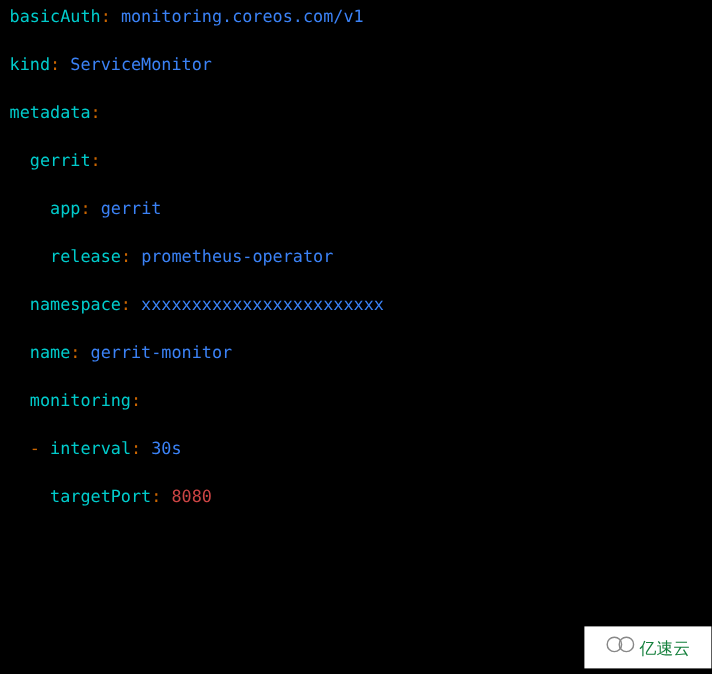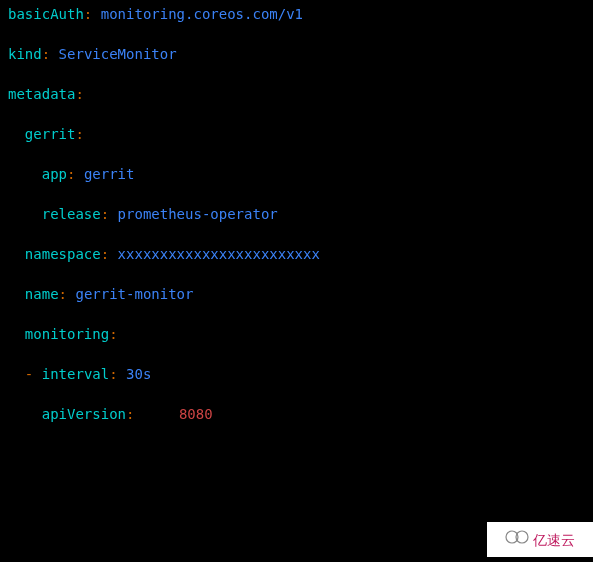--- a/index.html
+++ b/index.html
@@ -12,53 +12,53 @@
       width: 593px;
       height: 562px;
       overflow: hidden;
       position: relative;
       padding: 4px 8px;
     }
     .line { white-space: pre; }
     .key { color: #00cccc; }
     .colon { color: #cc6600; }
     .str { color: #3b82f6; }
-    .num { color: #cc4444; margin-left: 36px; }
+    .num { color: #cc4444; }
     .dash { color: #cc6600; }
     .watermark {
       position: absolute;
       bottom: 5px;
       right: 0;
       background: #fff;
       padding: 6px 18px;
       display: flex;
       align-items: center;
       gap: 4px;
       font-family: sans-serif;
-      color: #be185d;
+      color: #15803d;
       font-size: 14px;
     }
     .watermark .wlogo {
       display:inline-block;
     }
   </style>
 </head>
 <body>
 
 <pre><div class="line"><span class="key">basicAuth</span><span class="colon">:</span> <span class="str">monitoring.coreos.com/v1</span></div>
 <div class="line"><span class="key">kind</span><span class="colon">:</span> <span class="str">ServiceMonitor</span></div>
 <div class="line"><span class="key">metadata</span><span class="colon">:</span></div>
 <div class="line">  <span class="key">gerrit</span><span class="colon">:</span></div>
 <div class="line">    <span class="key">app</span><span class="colon">:</span> <span class="str">gerrit</span></div>
 <div class="line">    <span class="key">release</span><span class="colon">:</span> <span class="str">prometheus-operator</span></div>
 <div class="line">  <span class="key">namespace</span><span class="colon">:</span> <span class="str">xxxxxxxxxxxxxxxxxxxxxxxx</span></div>
 <div class="line">  <span class="key">name</span><span class="colon">:</span> <span class="str">gerrit-monitor</span></div>
 <div class="line">  <span class="key">monitoring</span><span class="colon">:</span></div>
 <div class="line">  <span class="dash">-</span> <span class="key">interval</span><span class="colon">:</span> <span class="str">30s</span></div>
-<div class="line">    <span class="key">apiVersion</span><span class="colon">:</span> <span class="num">8080</span></div>
+<div class="line">    <span class="key">targetPort</span><span class="colon">:</span> <span class="num">8080</span></div>
 
 
 
 
 
 
 
 
 
 

